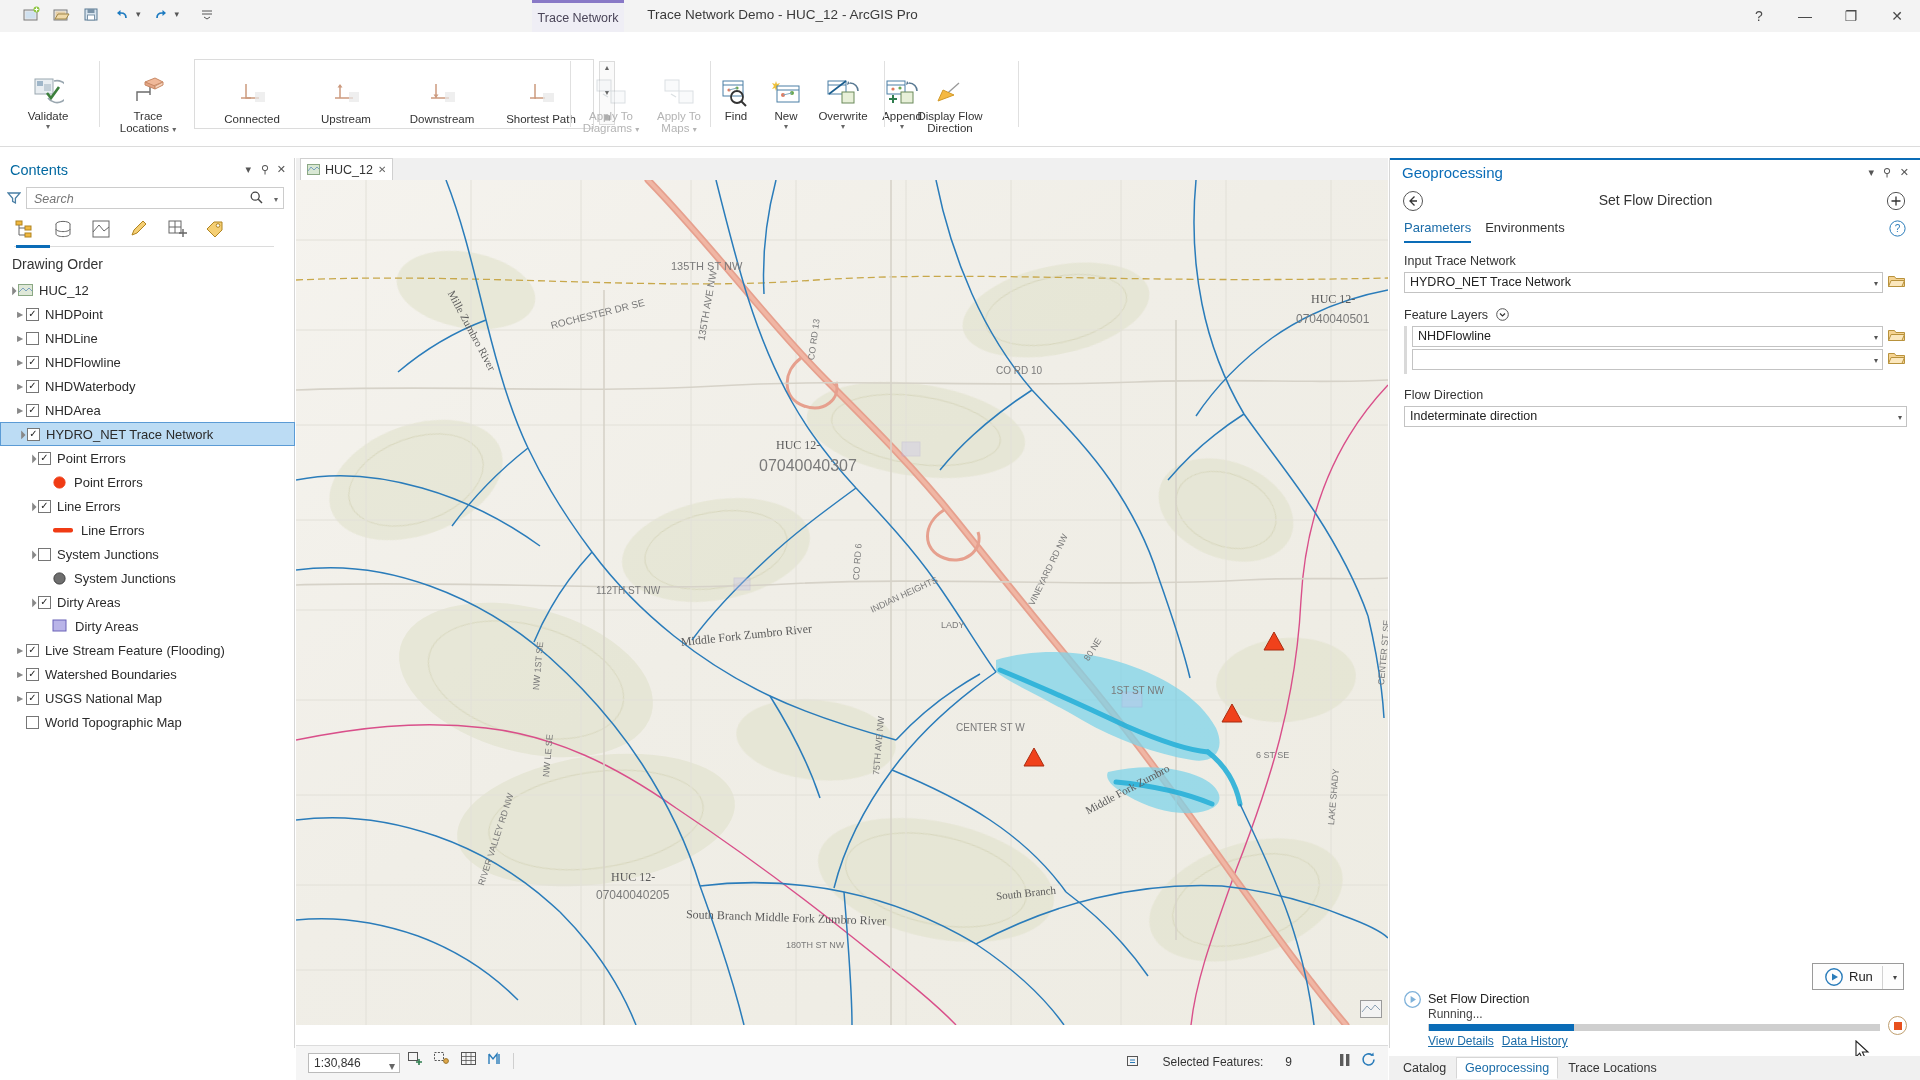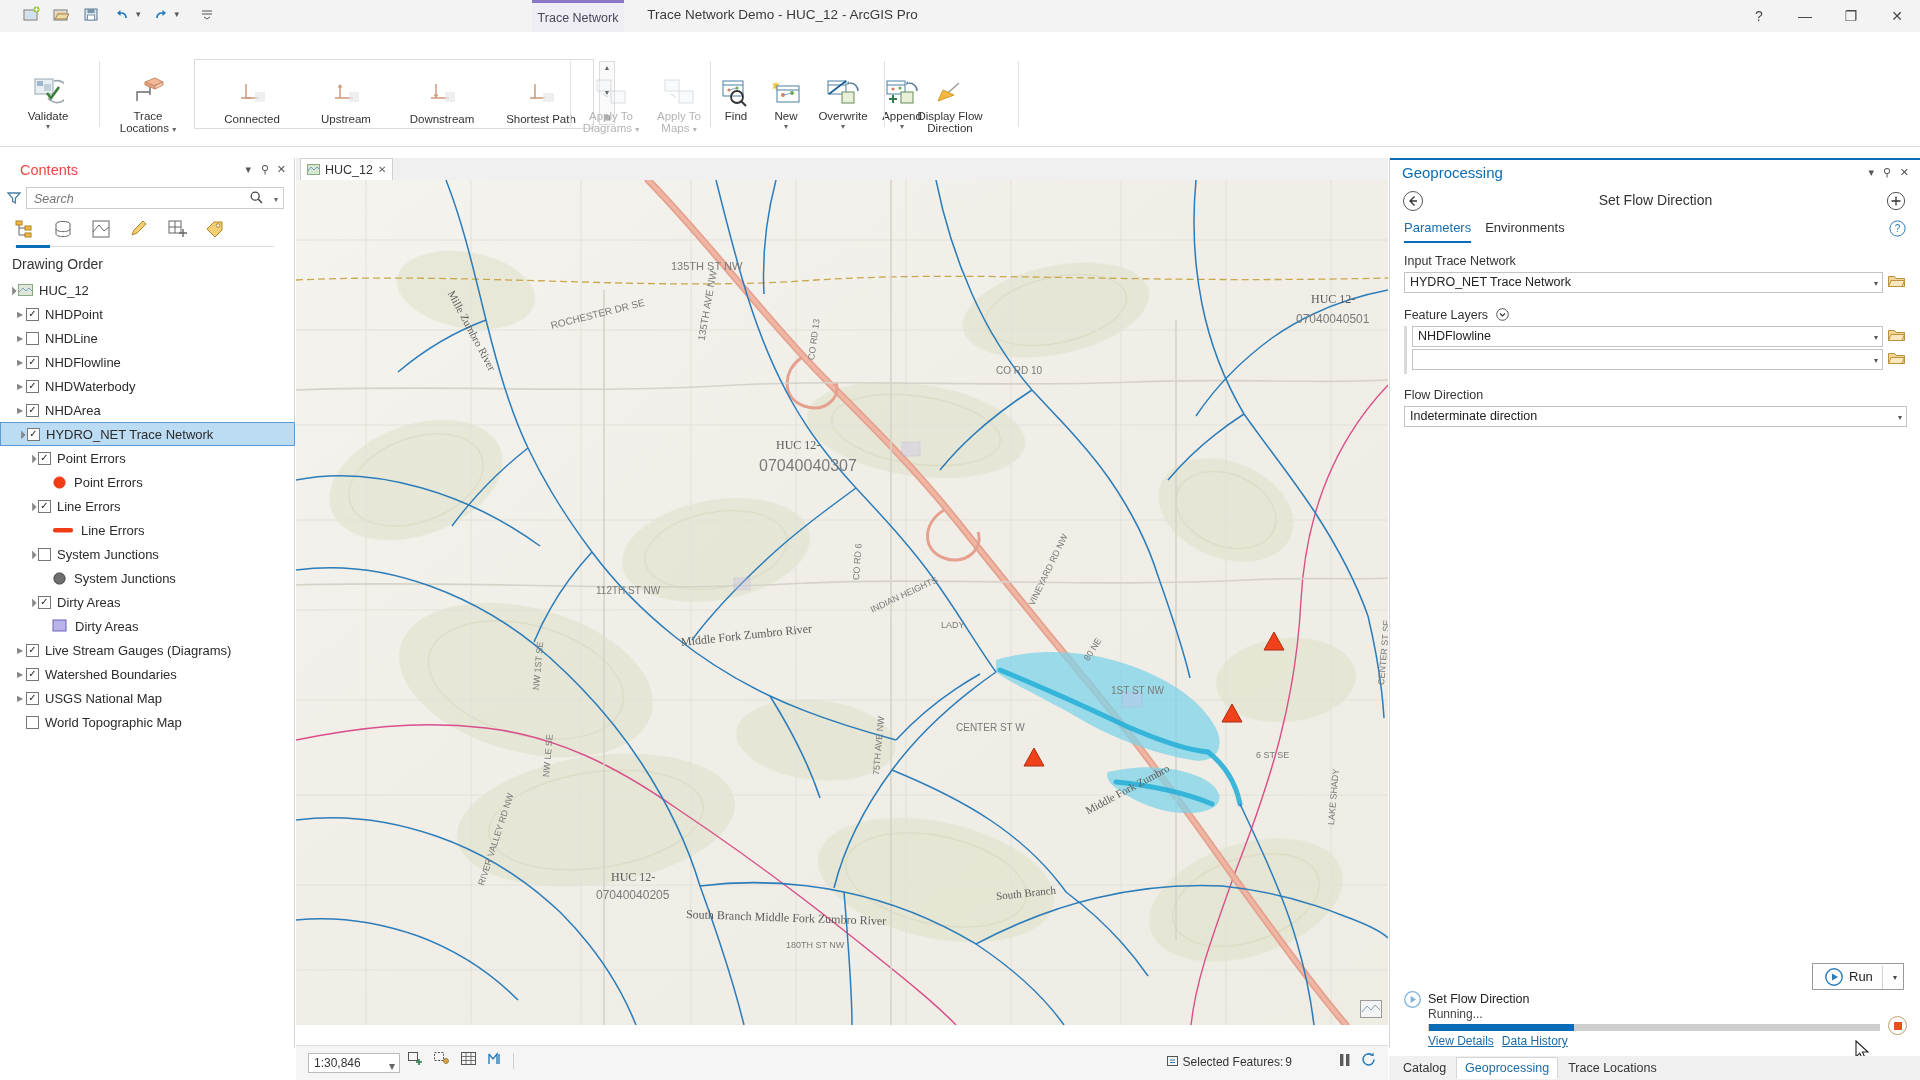--- a/index.html
+++ b/index.html
@@ -51,21 +51,21 @@
   .caret { font-size:8px; color:#666; line-height:8px; margin-top:1px; }
   .toolsbox { position:absolute; top:2px; height:70px; border:1px solid #dcdcdc; background:#fff; }
   .spinner { position:absolute; width:16px; top:4px; height:64px; border:1px solid #dcdcdc; background:#fafafa;
              display:flex; flex-direction:column; align-items:center; justify-content:space-between; padding:2px 0; }
   .spinner div { font-size:7px; color:#666; }
   .dialog-launcher { position:absolute; font-size:9px; color:#777; }
 
   
   .contents { position:absolute; top:158px; left:0; width:295px; height:890px; background:#ffffff; border-right:1px solid #d6d6d6; }
   .pane-head { position:absolute; top:0; left:0; width:295px; height:26px; }
-  .pane-title { position:absolute; top:4px; left:20px; font-size:14.5px; color:#ef4444; }
+  .pane-title { position:absolute; top:4px; left:10px; font-size:14.5px; color:#0369a1; }
   .pane-ctl { position:absolute; top:5px; font-size:11px; color:#555; }
   .searchrow { position:absolute; top:29px; left:0; width:295px; height:24px; }
   .filter-ic { position:absolute; left:7px; top:4px; }
   .searchbox { position:absolute; left:26px; top:0; width:258px; height:22px; border:1px solid #ccc; background:#fff; }
   .searchbox input { position:absolute; left:5px; top:2px; width:215px; height:17px; border:0; outline:none; font-size:12.5px; font-style:italic; color:#888; font-family:"Liberation Sans", sans-serif; background:transparent; }
   .search-ic { position:absolute; right:20px; top:3px; }
   .search-dd { position:absolute; right:5px; top:7px; font-size:8px; color:#666; }
   .tabstrip { position:absolute; top:56px; left:14px; width:230px; height:30px; display:flex; align-items:center; gap:16px; }
   .tstab { width:22px; height:22px; display:flex; align-items:center; justify-content:center; }
   .tabstrip-rule { position:absolute; top:88px; left:14px; width:260px; height:1px; background:#dcdcdc; }
@@ -87,21 +87,21 @@
   .maptab { position:absolute; top:0; left:4px; height:22px; background:#ffffff; border-top:1px solid #d0d0d0;
             border-left:1px solid #d0d0d0; border-right:1px solid #d0d0d0; display:flex; align-items:center; padding:0 6px; gap:5px; font-size:12.5px; color:#333; }
   .mapcanvas { position:absolute; top:22px; left:0; width:1092px; height:845px; overflow:hidden; }
   .statusbar { position:absolute; top:1045px; left:296px; width:1092px; height:35px; background:#f5f5f5; border-top:1px solid #dcdcdc;
                display:flex; align-items:center; font-size:12px; color:#333; }
   .scalebox { position:absolute; left:12px; top:7px; width:92px; height:20px; border:1px solid #bbb; background:#fff; display:flex; align-items:center; }
   .scalebox span { padding-left:5px; font-size:12px; }
   .scale-dd { position:absolute; right:4px; top:5px; font-size:8px; color:#666; }
   .sb-icons { position:absolute; left:112px; top:6px; display:flex; gap:11px; align-items:center; }
   .coords { position:absolute; left:0; width:1092px; text-align:center; top:9px; font-size:12px; color:#333; }
-  .sel-feat { position:absolute; right:96px; top:9px; font-size:12px; color:#333; display:flex; gap:2px; align-items:center; }
+  .sel-feat { position:absolute; right:96px; top:9px; font-size:12px; color:#333; display:flex; gap:22px; align-items:center; }
   .sb-right { position:absolute; right:12px; top:6px; display:flex; gap:10px; align-items:center; }
 
   
   .gp { position:absolute; top:158px; left:1389px; width:531px; height:890px; background:#ffffff; border-left:1px solid #d6d6d6; }
   .gp-topline { position:absolute; top:0; left:0; width:531px; height:2px; background:#0a6cb7; }
   .gp-title { position:absolute; top:6px; left:12px; font-size:15px; color:#0a6cb7; }
   .gp-ctl { position:absolute; top:8px; font-size:11px; color:#555; }
   .gp-back { position:absolute; top:32px; left:12px; width:22px; height:22px; }
   .gp-tooltitle { position:absolute; top:34px; left:0; width:531px; text-align:center; font-size:14px; color:#333; }
   .gp-add { position:absolute; top:33px; right:14px; }
@@ -575,21 +575,21 @@
           <span class="swatch">
             <svg width="16" height="14" viewBox="0 0 16 14">
               <rect x="1" y="1" width="13" height="11" fill="#b9b4e8" stroke="#6a62b8"></rect>
             </svg>
           </span>
           <span>Dirty Areas</span>
         </div>
         <div class="trow" style="padding-left: 14px;">
           <span class="exp">▶</span>
           <span class="cb">✓</span>
-          <span>Live Stream Gauges (Diagrams)</span>
+          <span>Live Stream Feature (Flooding)</span>
         </div>
         <div class="trow" style="padding-left: 14px;">
           <span class="exp">▶</span>
           <span class="cb">✓</span>
           <span>Watershed Boundaries</span>
         </div>
         <div class="trow" style="padding-left: 14px;">
           <span class="exp">▶</span>
           <span class="cb">✓</span>
           <span>USGS National Map</span>

